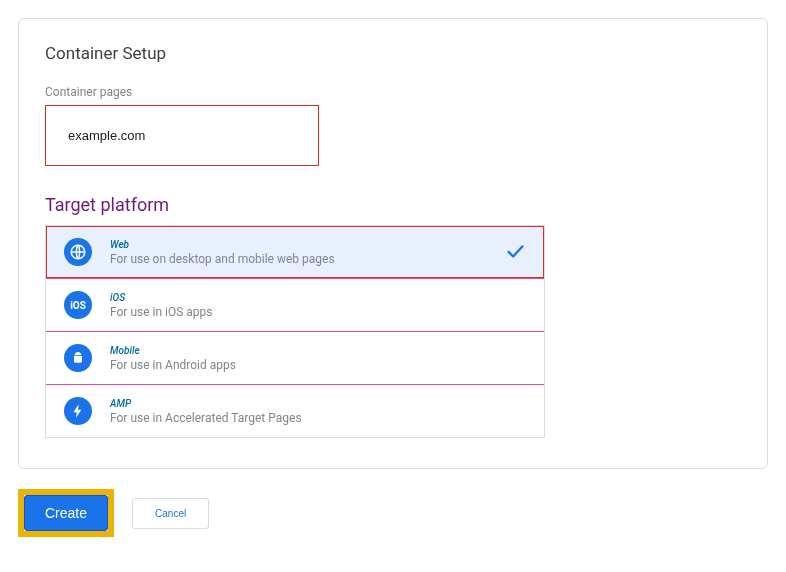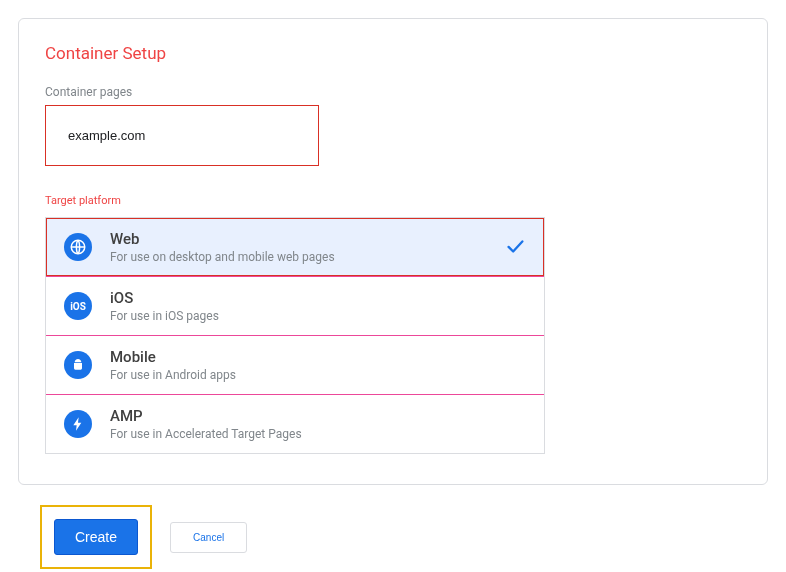--- a/index.html
+++ b/index.html
@@ -12,21 +12,21 @@
     }
     .card {
       border: 1px solid #dadce0;
       border-radius: 6px;
       padding: 24px 26px 30px 26px;
       max-width: 752px;
     }
     .card-title {
       font-size: 17px;
       font-weight: 400;
-      color: #ef4444;
+      color: #404040;
       margin-bottom: 22px;
     }
     .field-label {
       font-size: 12px;
       color: #80868b;
       margin-bottom: 6px;
     }
     .name-wrap {
       display: inline-block;
       border: 1px solid #d93025;
@@ -34,22 +34,22 @@
     }
     .name-input {
       border: none;
       outline: none;
       font-size: 13px;
       padding: 10px 10px;
       width: 248px;
       color: #202124;
     }
     .section-label {
-      font-size: 11px;
-      color: #ef4444;
+      font-size: 18px;
+      color: #701a75;
       margin: 28px 0 10px 0;
     }
     .platform-list {
       border: 1px solid #dadce0;
       max-width: 500px;
     }
     .platform-item {
       display: flex;
       align-items: center;
       padding: 12px 18px;
@@ -70,42 +70,42 @@
       border-radius: 50%;
       background: #1a73e8;
       display: flex;
       align-items: center;
       justify-content: center;
       flex-shrink: 0;
       color: #fff;
     }
     .p-text { flex: 1; }
     .p-title {
-      font-size: 15px;
-      color: #404040;
+      font-size: 10px;
+      color: #0369a1;
       font-weight: 500;
       margin-bottom: 2px;
+      font-style: italic;
     }
     .p-desc {
       font-size: 12px;
       color: #80868b;
     }
     .check {
       color: #1a73e8;
     }
     .actions {
       margin-top: 20px;
       display: flex;
       gap: 18px;
       align-items: center;
     }
     .create-wrap {
-      border: 2px solid #eab308;
-      padding: 12px;
-      margin-left: 22px;
+      border: 6px solid #eab308;
+      padding: 0;
     }
     .btn-create {
       background: #1a73e8;
       border: 1px solid #0b57d0;
       color: #fff;
       font-size: 14px;
       font-weight: 500;
       padding: 9px 20px;
       border-radius: 3px;
       cursor: pointer;
@@ -157,21 +157,21 @@
           </svg>
       </div>
     </div>
 
     <div class="platform-item">
       <div class="p-icon">
           <span class="ios-badge">iOS</span>
         </div>
       <div class="p-text">
         <div class="p-title">iOS</div>
-        <div class="p-desc">For use in iOS pages</div>
+        <div class="p-desc">For use in iOS apps</div>
       </div>
     </div>
 
     <div class="platform-item">
       <div class="p-icon">
         <svg width="16" height="16" viewBox="0 0 24 24" fill="#fff">
             <path d="M6 9h12v8a2 2 0 0 1-2 2H8a2 2 0 0 1-2-2V9zM7 8c0-2.8 2.2-5 5-5s5 2.2 5 5H7zM8 2l1.5 2M16 2l-1.5 2"></path>
           </svg>
       </div>
       <div class="p-text">

